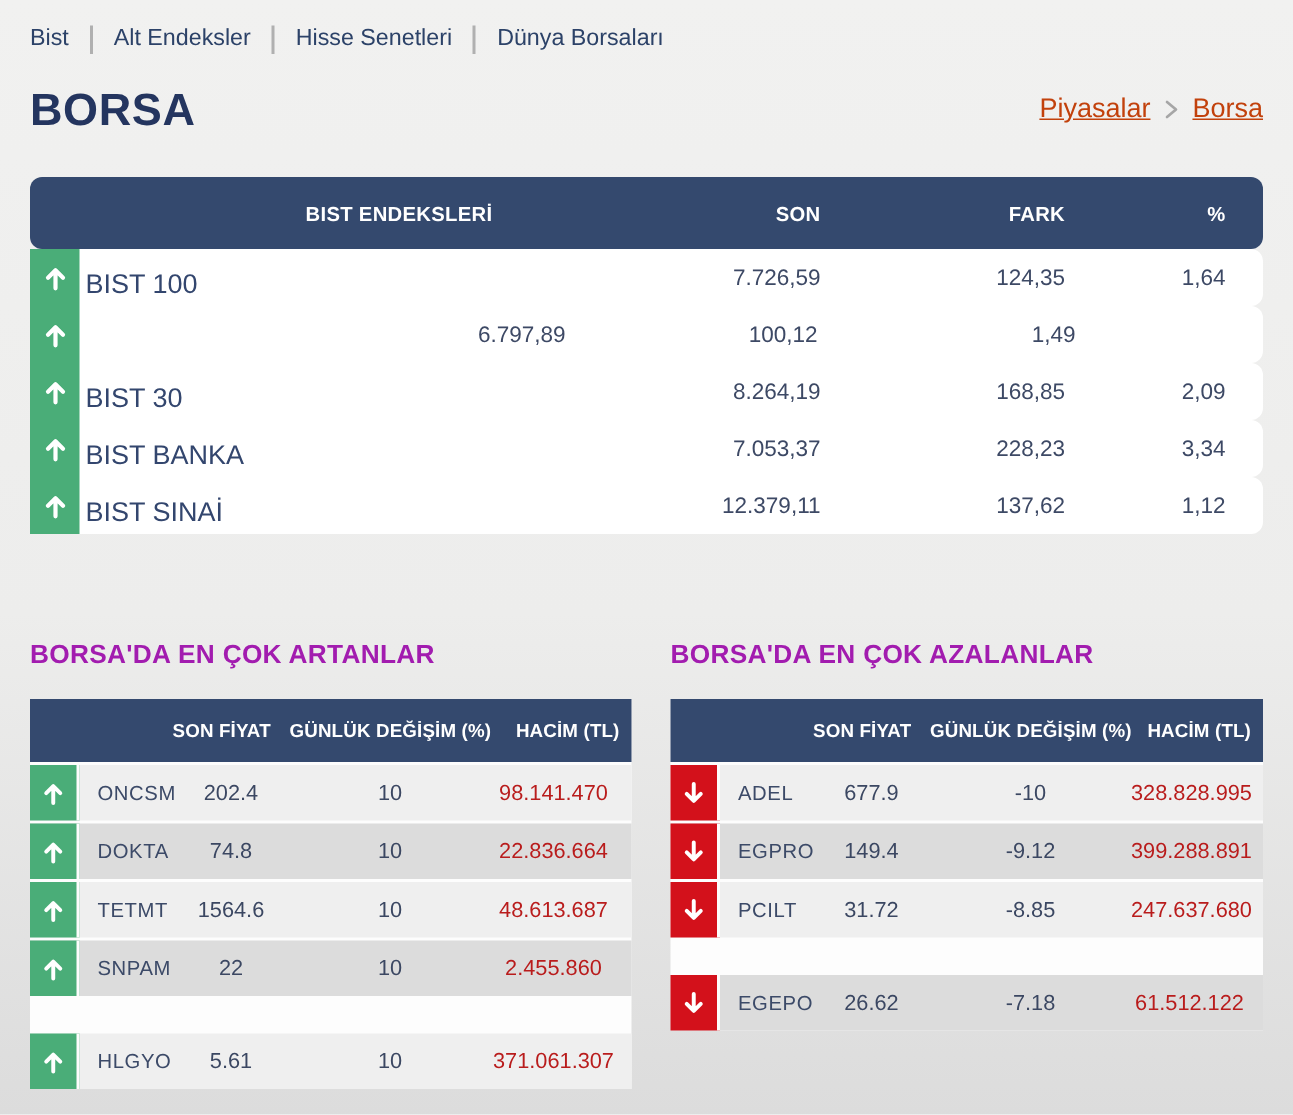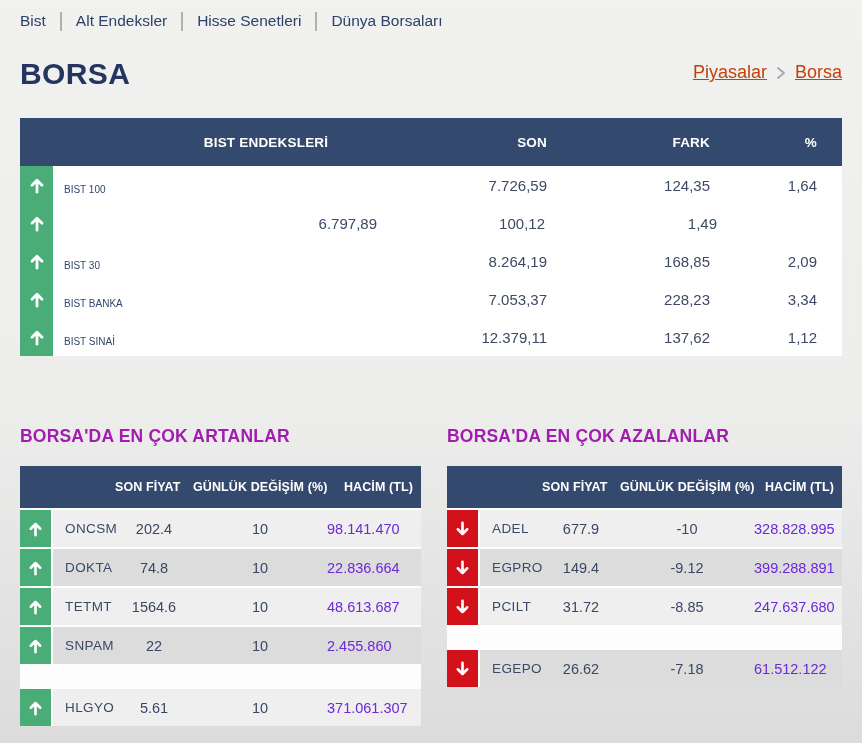--- a/index.html
+++ b/index.html
@@ -5,47 +5,47 @@
   * { box-sizing: border-box; }
   html, body { margin: 0; padding: 0; }
   body {
     width: 862px; height: 743px; overflow: hidden;
     background: linear-gradient(180deg, #f1f1f0 0%, #ededec 55%, #dcdcdc 100%);
     font-family: "Liberation Sans", sans-serif;
   }
   .page { padding: 0 20px; }
 
   
-  nav { display: flex; align-items: center; gap: 14px; padding-top: 6px; height: 36px; }
+  nav { display: flex; gap: 14px; padding-top: 17px; height: 36px; }
   nav a { color: #2c4268; font-size: 15.5px; text-decoration: none; cursor: pointer; }
   .sep { width: 2px; height: 19px; background: #b0b0b0; }
 
   
   .title-row { display: flex; justify-content: space-between; align-items: flex-start; margin-top: 20px; }
   h1 { margin: 0; font-size: 30px; line-height: 36px; font-weight: 900; color: #24355f; letter-spacing: 0.4px; }
   .breadcrumb { display: flex; align-items: center; gap: 9px; padding-top: 6px; }
   .breadcrumb a { color: #c2410c; font-size: 18px; text-decoration: underline; cursor: pointer; }
 
   
   .bist { margin-top: 26px; }
-  .bist-head, .bist-row { display: grid; grid-template-columns: 33px 1fr 170px 165px 100px; align-items: center; }
+  .bist-head, .bist-row { display: grid; grid-template-columns: 33px 1fr 170px 165px 100px; align-items: center; border-radius: 8px; }
   .bist-head {
     background: var(--navy, #34496e); height: 48px; color: #fff;
     font-weight: bold; font-size: 13.5px; letter-spacing: 0.2px;
   }
   .bist-head .ttl { grid-column: 1 / 3; text-align: center; padding-left: 105px; }
   .num { text-align: right; white-space: nowrap; }
   .col-son { padding-right: 30px; }
   .col-fark { padding-right: 32px; }
   .col-pct { padding-right: 25px; }
   .bist-row { background: #ffffff; height: 38px; }
   .acell { height: 100%; display: flex; align-items: center; justify-content: center; }
   .acell.up { background: var(--green, #4aad78); }
   .acell.down { background: var(--red, #d3111b); }
-  .bist-row .name { padding-left: 11px; color: #33466e; font-size: 10px; text-decoration: none; cursor: pointer; margin-top: 8px; }
+  .bist-row .name { padding-left: 4px; color: #33466e; font-size: 18px; text-decoration: none; cursor: pointer; margin-top: 8px; }
   .bist-row .num { color: #3d4965; font-size: 15px; }
 
   
   .panels { display: flex; gap: 26px; margin-top: 70px; }
   .panel.gain { width: 401px; }
   .panel.lose { width: 395px; }
   .panel h2 { margin: 0 0 19px; font-size: 17.5px; color: #a21caf; letter-spacing: 0.2px; }
   .ptable { background: #fdfdfd; }
   .p-head, .p-row { display: grid; grid-template-columns: 33px 62px 78px 134px 1fr; align-items: center; }
   .p-head {
@@ -56,21 +56,21 @@
   .ph.price  { grid-column: 3; text-align: left; }
   .ph.change { grid-column: 4; text-align: center; }
   .ph.volume { grid-column: 5; text-align: right; padding-right: 8px; }
   .p-row { height: 37px; margin-bottom: 2px; }
   .p-row:last-child { margin-bottom: 0; margin-top: 25px; }
   .p-row:nth-child(even) { background: #efefef; }
   .p-row:nth-child(odd)  { background: #dcdcdc; }
   .p-row .acell { border-right: 2px solid #fdfdfd; }
   .pc.sym { padding-left: 12px; font-size: 13.5px; color: #3c4a68; letter-spacing: 0.4px; text-decoration: none; cursor: pointer; }
   .pc.price, .pc.change { text-align: center; font-size: 14.5px; color: #3b4762; white-space: nowrap; }
-  .pc.volume { text-align: left; padding-right: 10px; font-size: 14.5px; color: #6d28d9; white-space: nowrap; }
+  .pc.volume { text-align: center; padding-right: 10px; font-size: 14.5px; color: #b91c1c; white-space: nowrap; }
 </style>
 </head>
 <body>
 
 <div class="page">
 
   <nav>
     <a>Bist</a>
     <span class="sep"></span>
     <a>Alt Endeksler</a>

